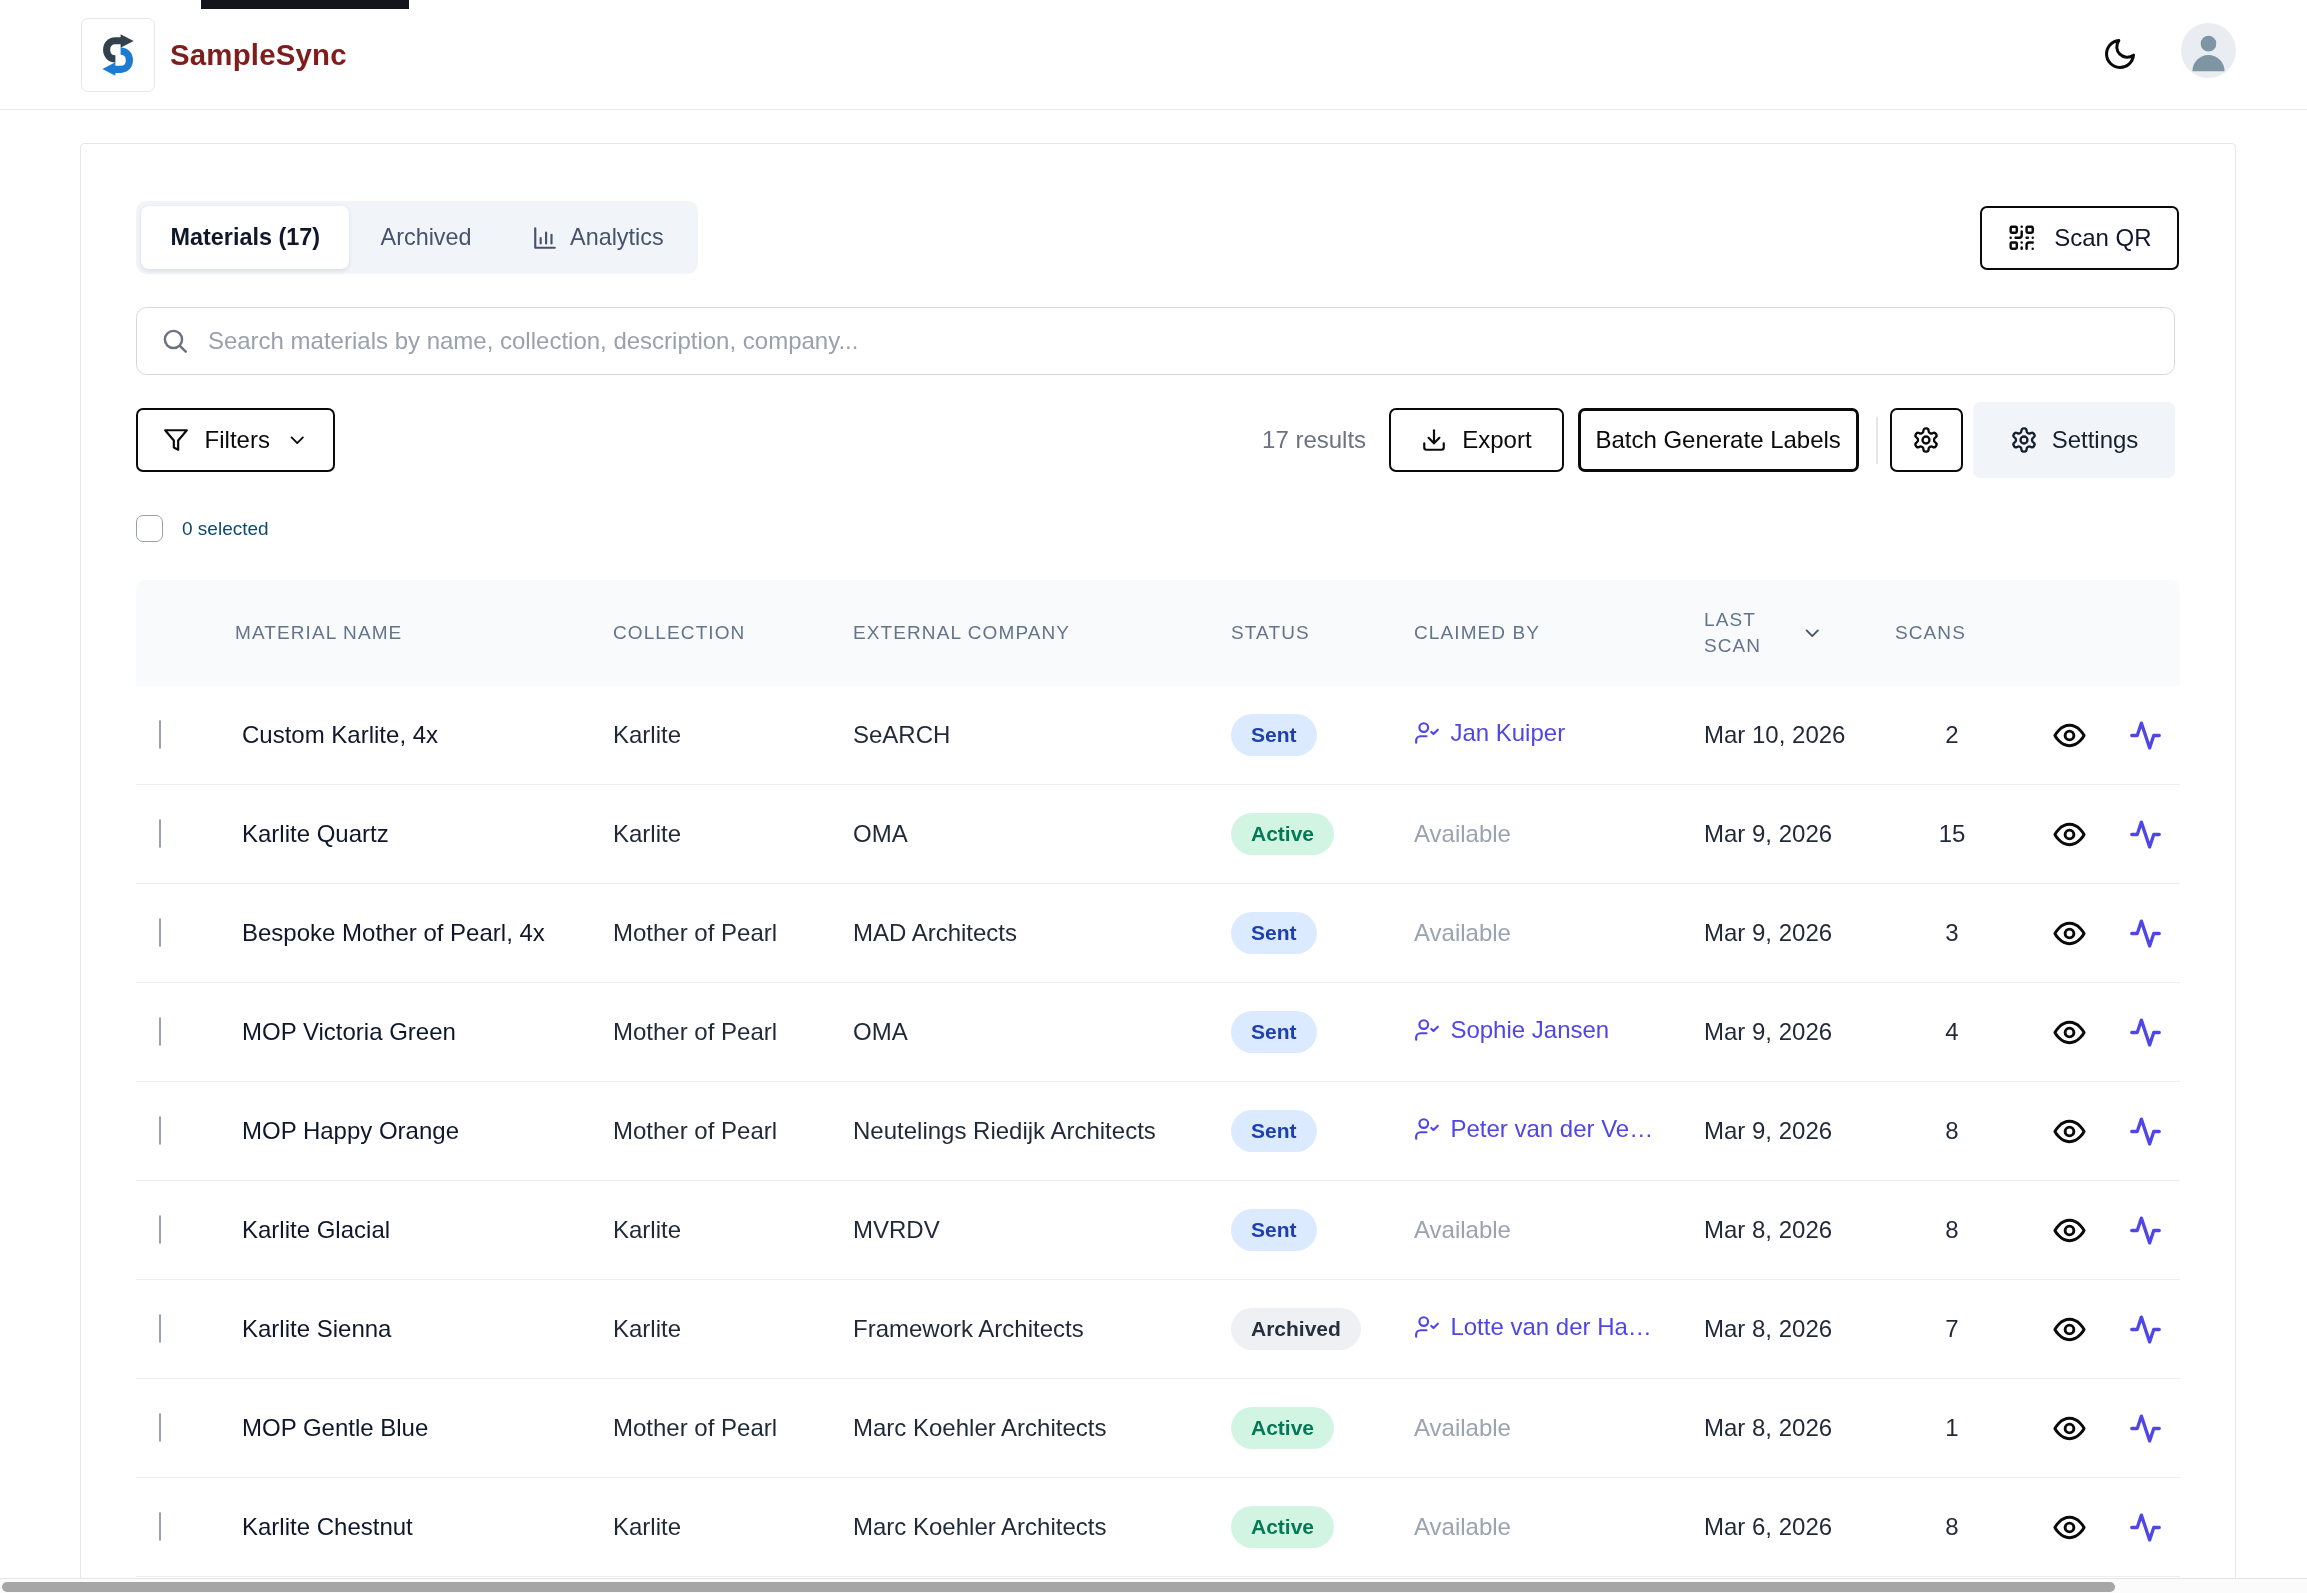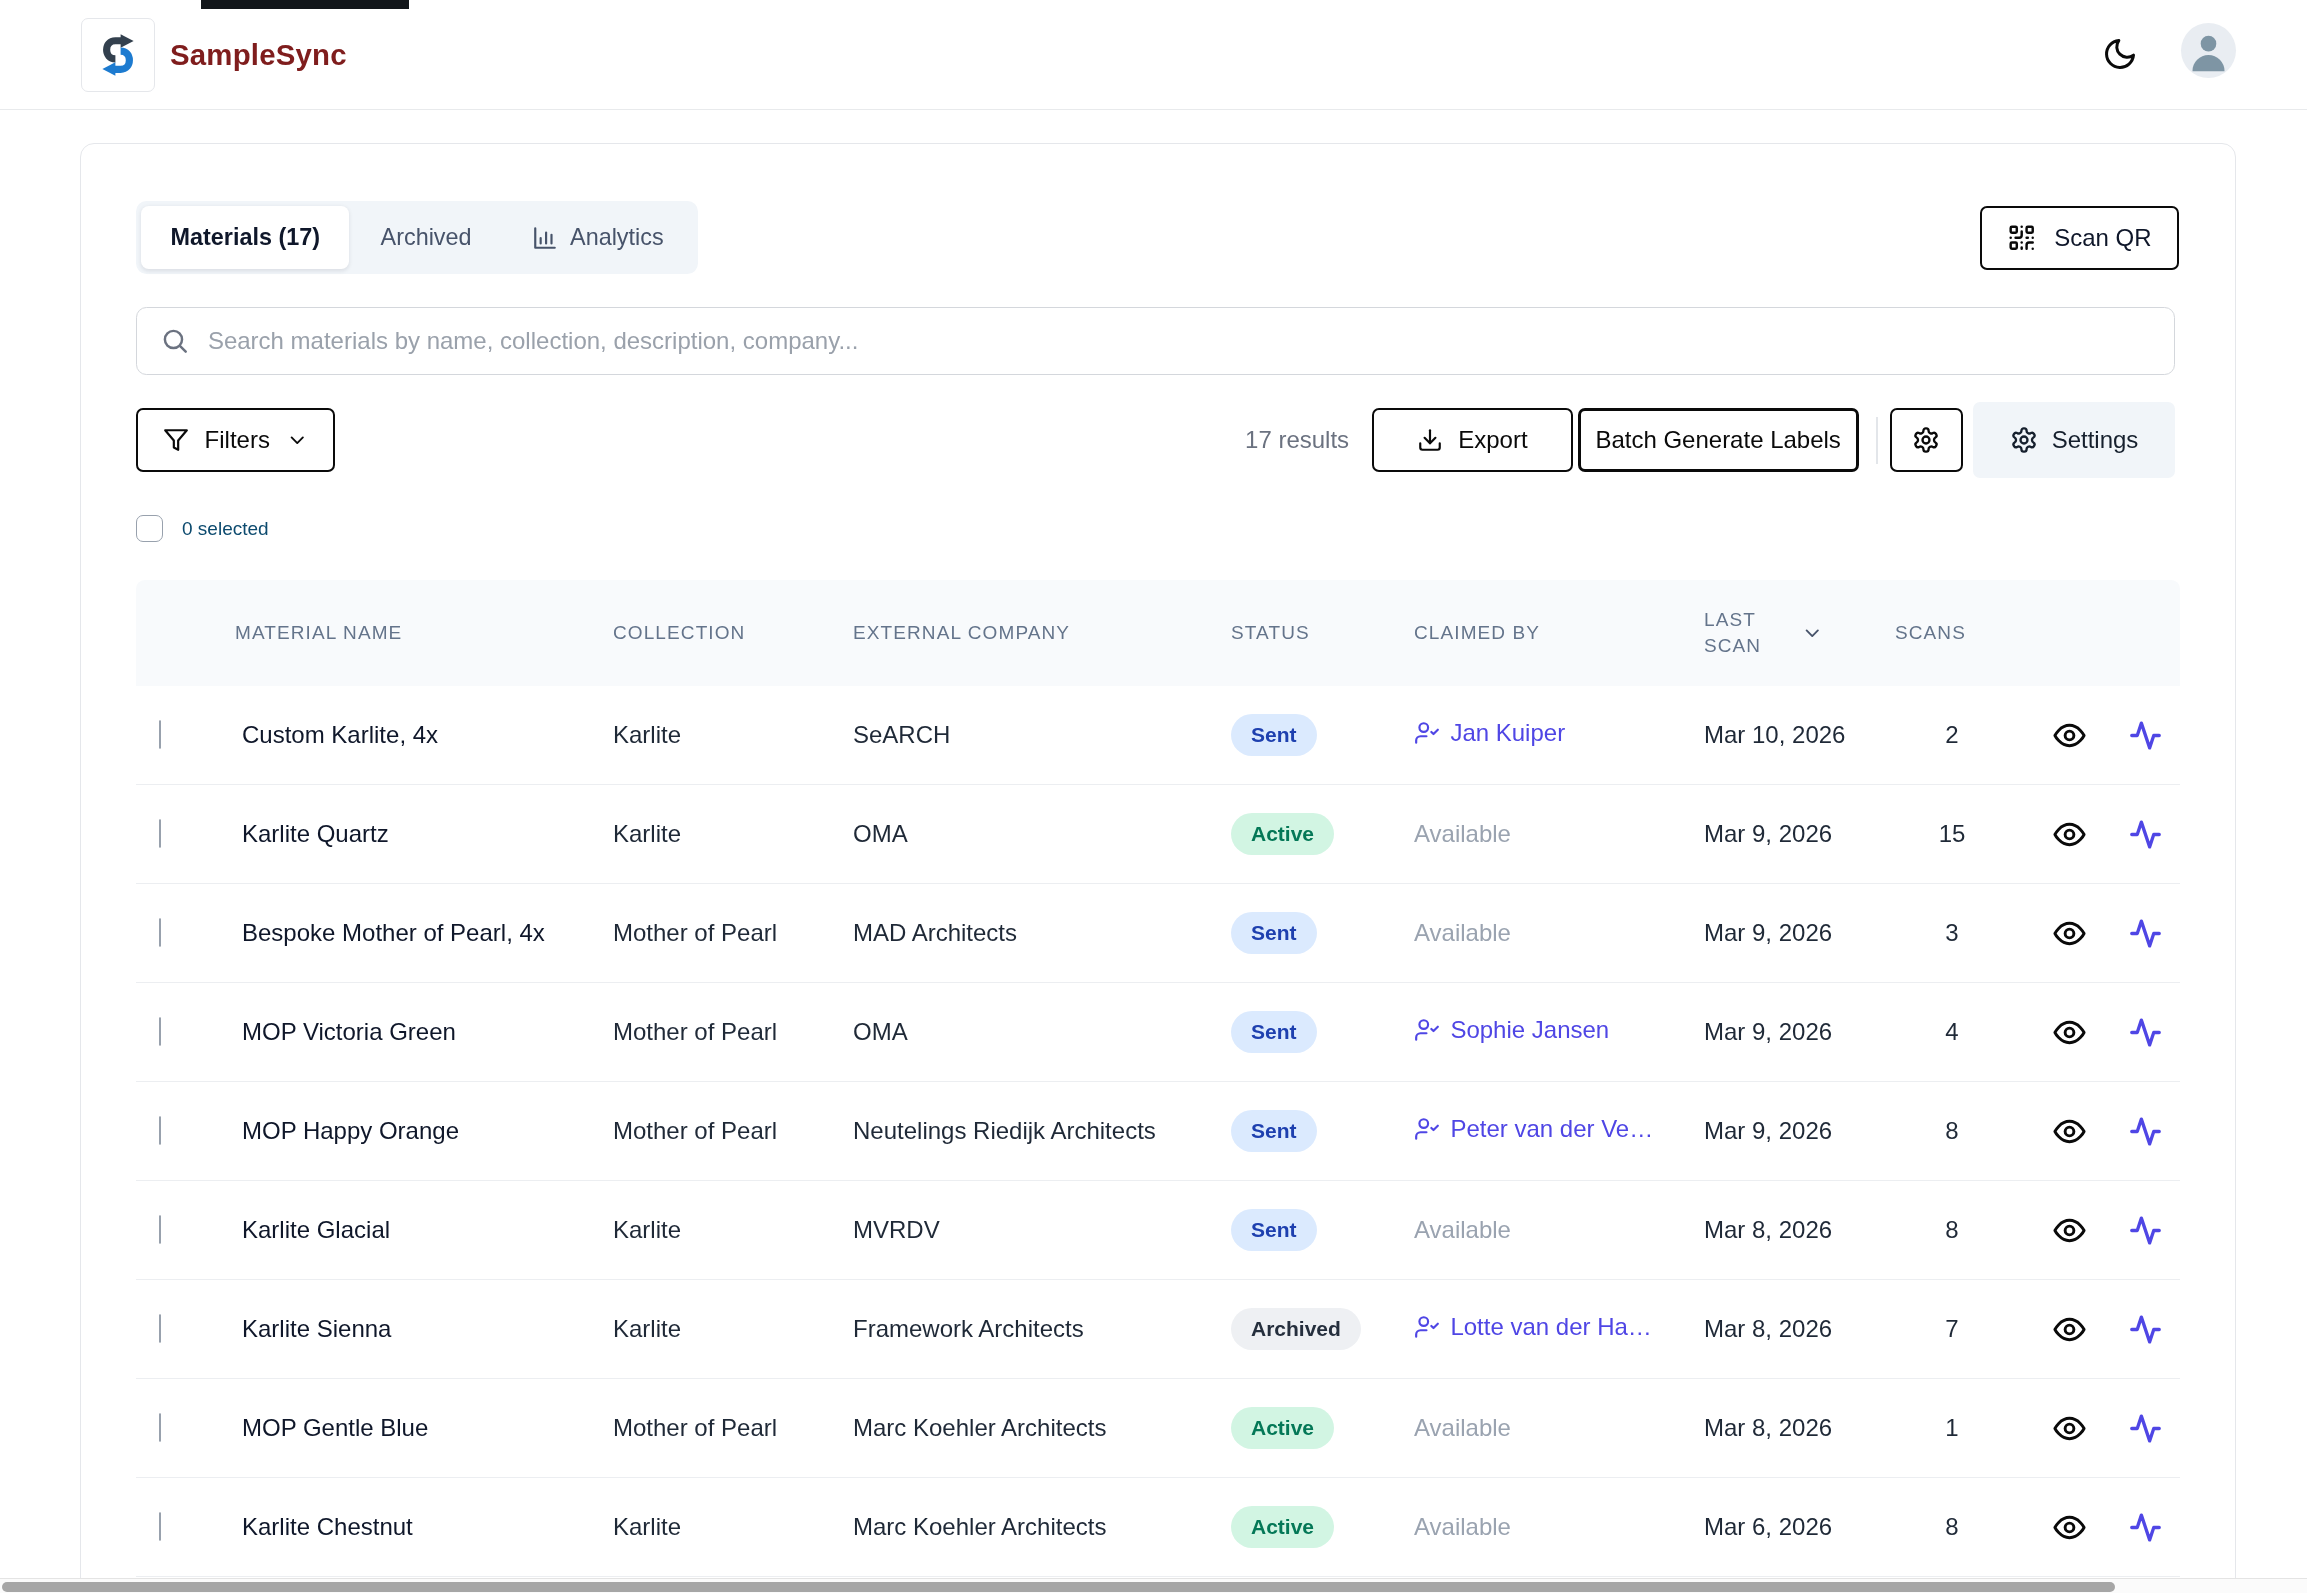--- a/index.html
+++ b/index.html
@@ -15,21 +15,21 @@
     border:1.7px solid #e5e7eb; border-radius:7px; background:#fff;
     display:flex; align-items:center; justify-content:center; }
   .app-title { position:absolute; left:170px; top:38px; font-size:29.4px; font-weight:700; color:#7f1d1d; letter-spacing:0.2px; }
   .moon-btn { position:absolute; left:2099px; top:33px; width:42px; height:42px;
     display:flex; align-items:center; justify-content:center; cursor:pointer; }
   .avatar { position:absolute; left:2181px; top:23.4px; width:55px; height:55px; border-radius:50%;
     background:#e9edf2; overflow:hidden; display:flex; align-items:center; justify-content:center; cursor:pointer; }
 
   
   .card { position:absolute; left:80px; top:143px; width:2156px; height:1451px;
-    background:#fff; border:1.7px solid #e5e7eb; border-radius:14px; }
+    background:#fff; border:1.7px solid #e5e7eb; border-radius:4px; }
 
   
   .tabs { position:absolute; left:55px; top:57px; height:73px; background:#f1f5f9;
     border-radius:10.4px; padding:5.2px; display:inline-flex; align-items:stretch; gap:1.7px; }
   .tab { display:flex; align-items:center; gap:12px; padding:0 29.4px; font-size:23.4px;
     color:#47536a; border-radius:7.8px; cursor:pointer; white-space:nowrap; }
   .tab.active { background:#fff; color:#0f172a; font-weight:700; box-shadow:0 1.7px 4.3px rgba(15,23,42,.10); }
 
   
   .scanqr-btn { position:absolute; left:1899px; top:62px; width:199px; height:64px;
@@ -43,21 +43,21 @@
     font-family:"Liberation Sans","DejaVu Sans",sans-serif; background:transparent; }
   .search-wrap input::placeholder { color:#9aa1ab; }
 
   
   .toolbar { position:absolute; left:55px; top:264px; width:2039px; height:64px; display:flex; align-items:center; }
   .btn { display:flex; align-items:center; justify-content:center; gap:15.6px; height:64px;
     background:#fff; border:2.6px solid #0a0a0a; border-radius:7px; font-size:24px; color:#0a0a0a;
     cursor:pointer; font-weight:400; white-space:nowrap; }
   .filters-btn { width:199px; }
   .results-text { margin-left:auto; margin-right:22.5px; font-size:24px; color:#6b7280; }
-  .export-btn { width:201px; margin-right:5px; }
+  .export-btn { width:175px; margin-right:14px; }
   .batch-btn { width:281px; border-width:3.5px; margin-right:17.3px; }
   .toolbar-divider { width:1.7px; height:47px; background:#e3e6ea; margin-right:12px; }
   .gear-btn { width:73px; margin-right:10.4px; }
   .settings-btn { width:202px; height:76px; background:#f1f5f9; border:none; border-radius:7px;
     display:flex; align-items:center; justify-content:center; gap:14px; font-size:24px; color:#16202e; cursor:pointer; }
 
   
   .select-row { position:absolute; left:55px; top:371px; display:flex; align-items:center; gap:19px; }
   .checkbox { width:27px; height:27px; border:1.7px solid #98a1ad; border-radius:7px; background:#fff; cursor:pointer; flex:none; }
   .select-row .label { font-size:19px; color:#0c4a6e; }

